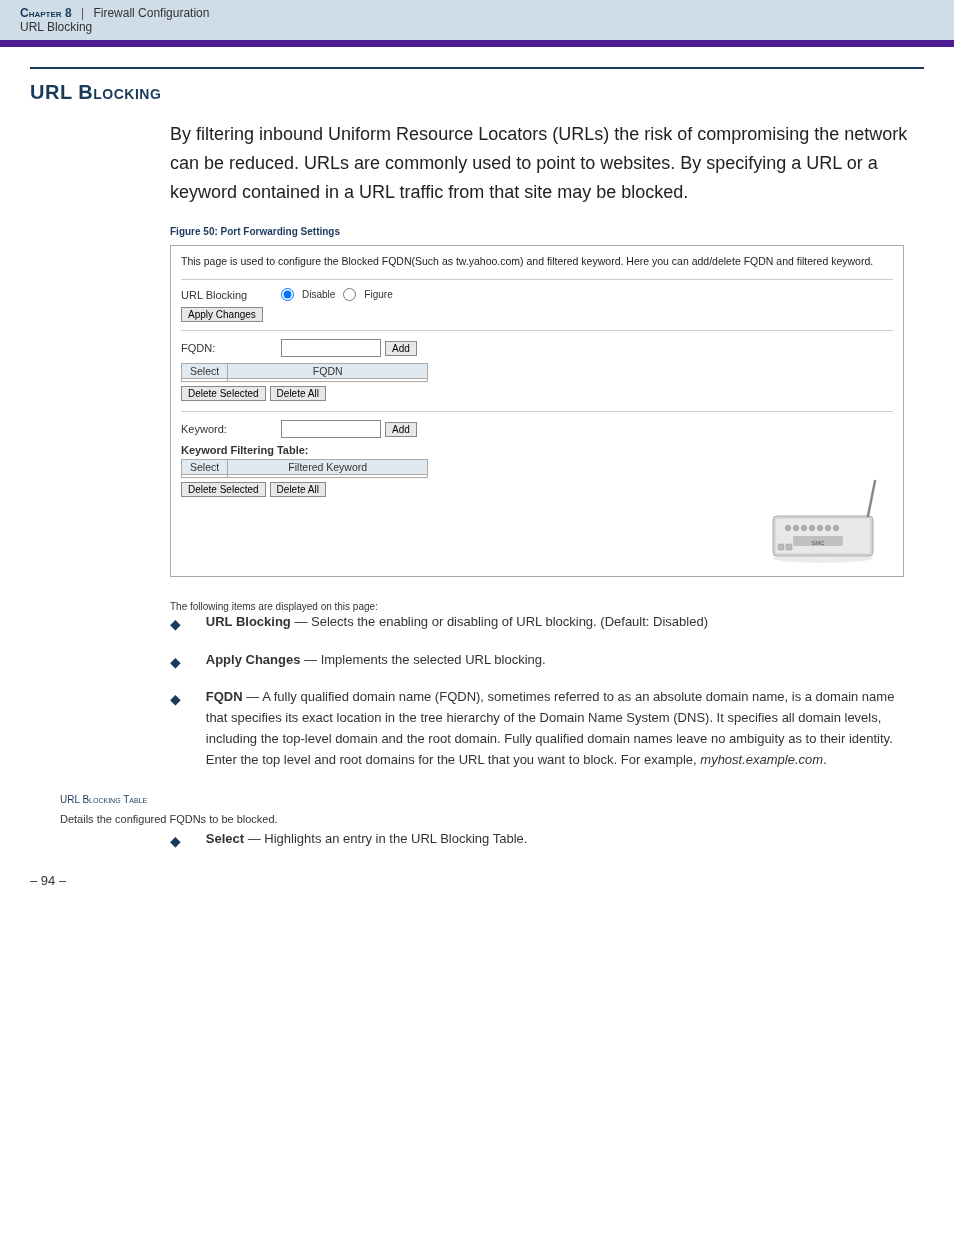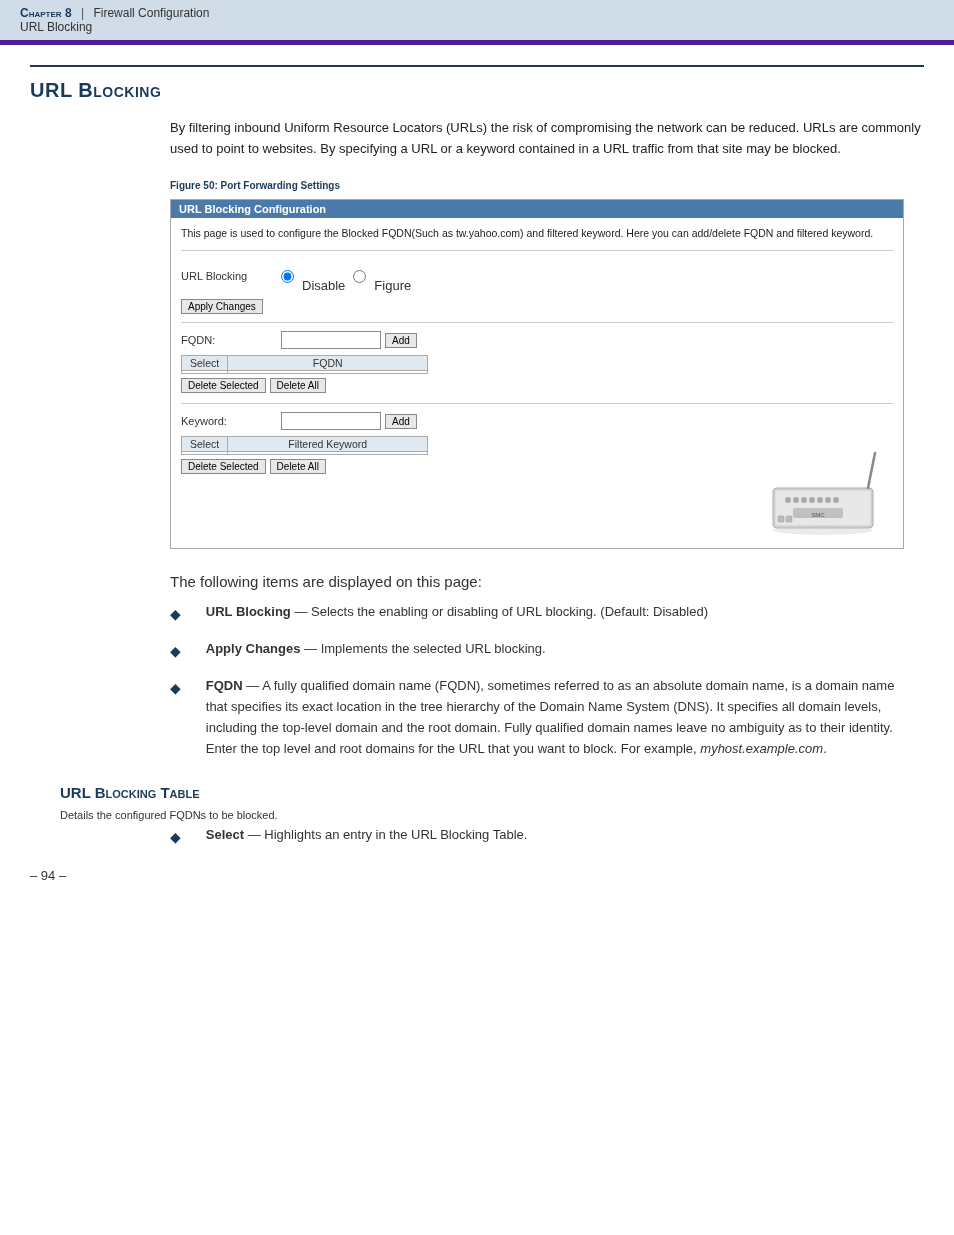--- a/index.html
+++ b/index.html
@@ -9,21 +9,21 @@
       background: #fff;
       color: #333;
       width: 954px;
       min-height: 1235px;
     }
 
     
     .page-header {
       background: #d0dce8;
       padding: 6px 20px;
-      border-bottom: 5px solid #4c1d95;
+      border-bottom: 7px solid #4c1d95;
       font-size: 12px;
     }
     .page-header .chapter-label {
       font-weight: bold;
       font-variant: small-caps;
       color: #1a3a5c;
     }
     .page-header .section-label {
       color: #333;
       font-size: 12px;
@@ -48,21 +48,21 @@
       font-variant: small-caps;
       color: #1a3a5c;
       margin-bottom: 16px;
       letter-spacing: 0.5px;
     }
 
     
     .intro-text {
       margin-left: 140px;
       margin-bottom: 20px;
-      font-size: 13px;
+      font-size: 18px;
       line-height: 1.6;
       color: #222;
     }
 
     
     .figure-caption {
       margin-left: 140px;
       margin-bottom: 8px;
       font-weight: bold;
       color: #1a3a5c;
@@ -118,22 +118,21 @@
       font-size: 11px;
     }
 
     .radio-group {
       display: flex;
       align-items: center;
       gap: 8px;
     }
 
     .radio-group span {
-      font-size: 13px;
-      margin-top: 19px;
+      font-size: 10px;
     }
 
     .btn-small {
       font-size: 10px;
       padding: 1px 6px;
       border: 1px solid #888;
       background: #e8e8e8;
       cursor: pointer;
       color: #000;
     }
@@ -211,22 +210,22 @@
       flex: 1;
       margin-left: 15px;
     }
 
     .bullet-text b {
       font-style: normal;
     }
 
     
     .sub-section-title {
-      font-size: 15px;
-      font-weight: bold;
+      font-size: 10px;
+      font-weight: normal;
       font-variant: small-caps;
       color: #1a3a5c;
       margin-bottom: 8px;
       margin-top: 24px;
     }
 
     
     .page-footer {
       text-align: left;
       font-size: 13px;
@@ -256,21 +255,20 @@
   <hr class="section-divider">
 
   <div class="section-title">URL Blocking</div>
 
   <div class="intro-text">By filtering inbound Uniform Resource Locators (URLs) the risk of compromising the network can be reduced. URLs are commonly used to point to websites. By specifying a URL or a keyword contained in a URL traffic from that site may be blocked.</div>
 
   <div class="figure-caption">Figure 50:  Port Forwarding Settings</div>
 
   <div class="screenshot-box">
     <div class="screenshot-inner">
-      <div class="screenshot-title-bar">URL Blocking Configuration</div>
       <div class="screenshot-body">
         <div class="desc-text">This page is used to configure the Blocked FQDN(Such as tw.yahoo.com) and filtered keyword. Here you can add/delete FQDN and filtered keyword.</div>
 
         <hr class="divider-line">
 
         <div class="form-row">
           <label>URL Blocking</label>
           <div class="radio-group">
             <input type="radio" name="urlblock" checked="" style="">
             <span>Disable</span>
@@ -310,20 +308,21 @@
         </div>
 
         <hr class="divider-line">
 
         <div class="form-row">
           <label>Keyword:</label>
           <input class="input-small" type="text" style="">
           <button class="btn-small" style="margin-left:4px;">Add</button>
         </div>
 
+        <div class="table-label">Keyword Filtering Table:</div>
         <table class="mini-table">
           <thead>
             <tr>
               <th>Select</th>
               <th style="width: 200px;">Filtered Keyword</th>
             </tr>
           </thead>
           <tbody>
             <tr>
                 <td></td>
@@ -361,21 +360,21 @@
 
             <ellipse cx="110" cy="82" rx="50" ry="5" fill="#ccc" opacity="0.4"></ellipse>
           </svg>
         </div>
 
       </div>
     </div>
   </div>
 
   <div class="bullet-section">
-    <p style="margin-bottom: 12px; font-size: 15px;">The following items are displayed on this page:</p>
+    <p style="font-size: 10px;">The following items are displayed on this page:</p>
 
     <div class="bullet-item">
       <span class="bullet-diamond">◆</span>
       <span class="bullet-text">
         <b>URL Blocking</b>
         <span>— Selects the enabling or disabling of URL blocking. (Default: Disabled)</span>
       </span>
     </div>
 
     <div class="bullet-item">

